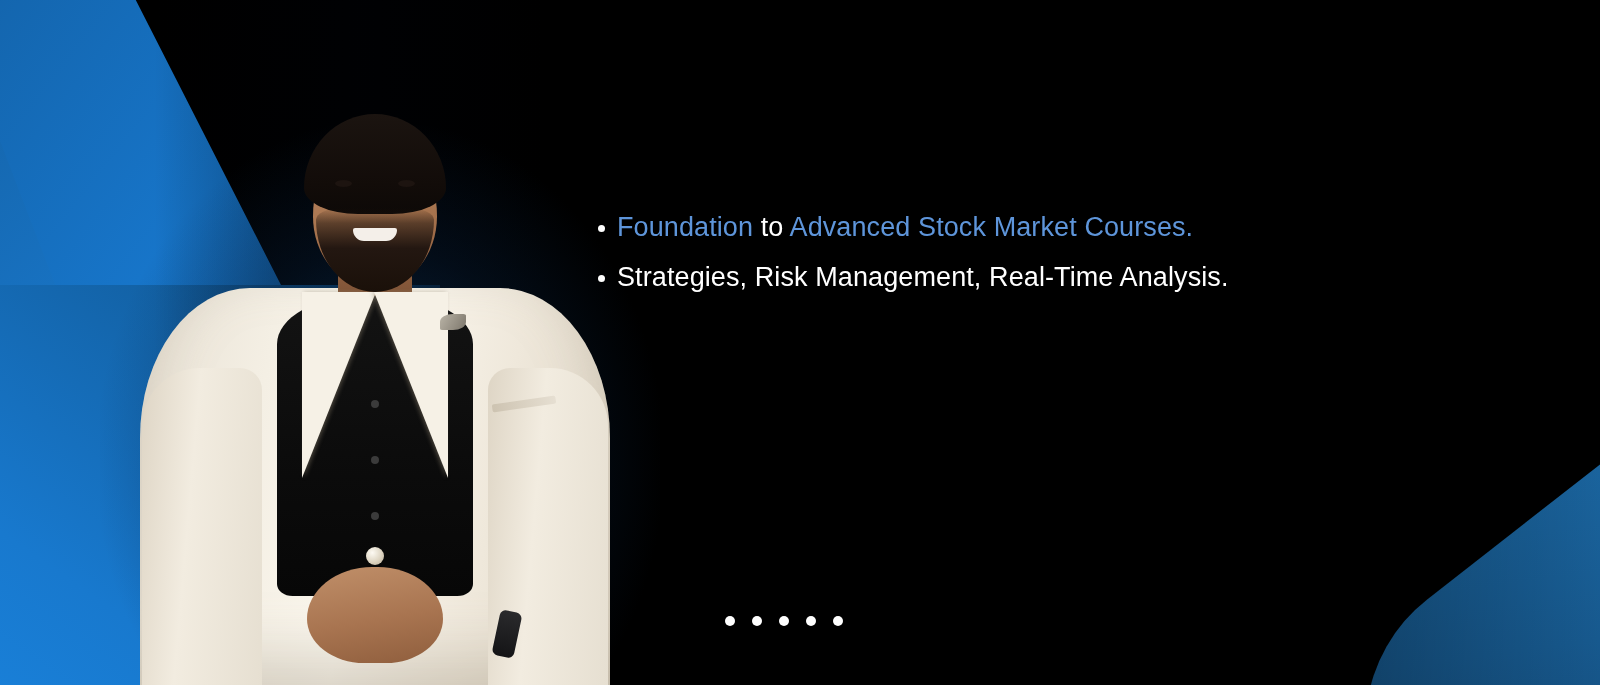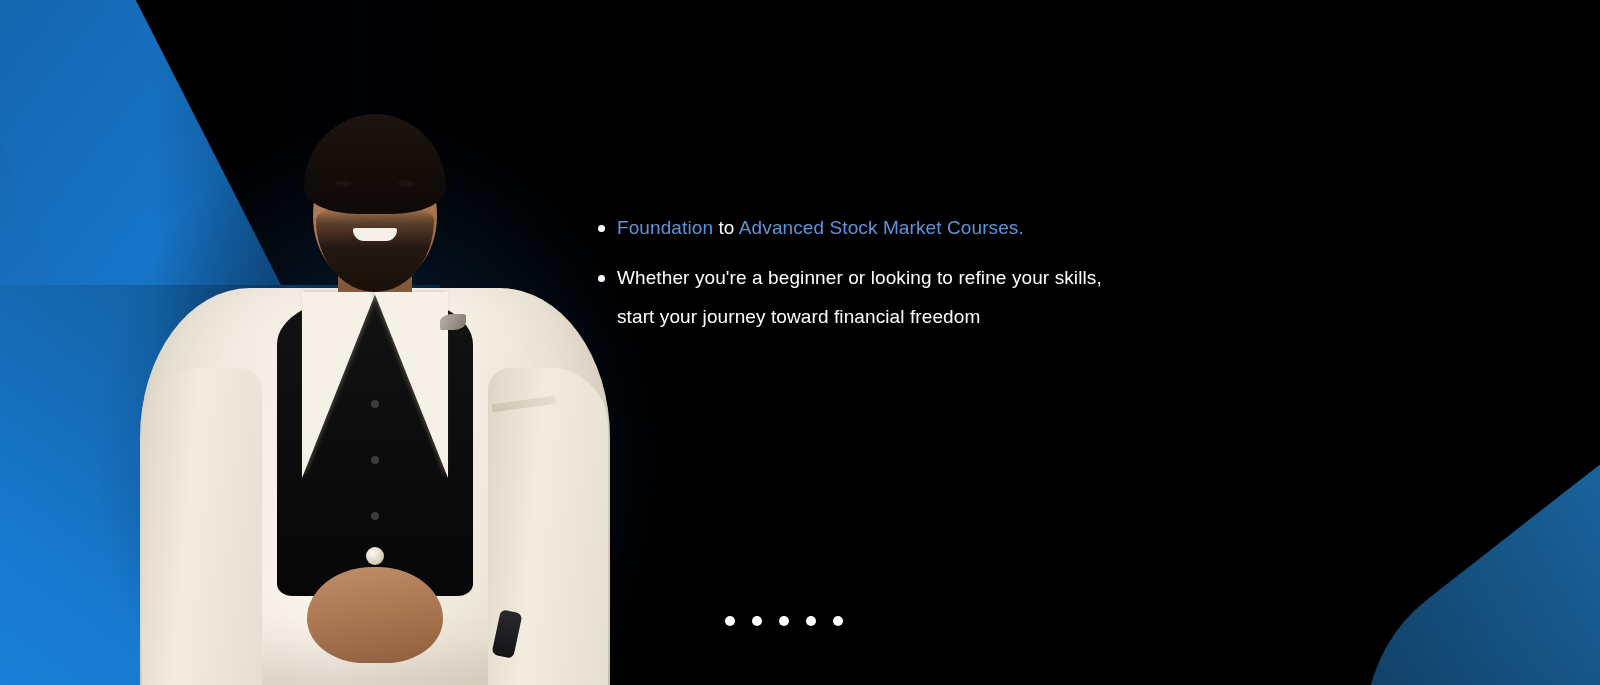--- a/index.html
+++ b/index.html
@@ -317,21 +317,21 @@
   }
   .bullet-list {
     list-style: none;
     margin: 0;
     padding: 0;
   }
   .bullet-item {
     position: relative;
     padding-left: 22px;
     margin: 0 0 11px 0;
-    font-size: 19px;
+    font-size: 27px;
     line-height: 39px;
     color: #ffffff;
     letter-spacing: .1px;
     white-space: pre-line;
   }
   .bullet-item:last-child { margin-bottom: 0; }
   .bullet-item::before {
     content: "";
     position: absolute;
     left: 3px;
@@ -397,22 +397,21 @@
     <div class="beard"></div>
     <div class="smile"></div>
     <div class="blazer-btn"></div>
     <div class="hands"></div>
     <div class="watch"></div>
   </div>
 
   <div class="copy">
     <ul class="bullet-list">
       <li class="bullet-item"><span class="seg-accent">Foundation</span><span class="seg-plain"> to </span><span class="seg-accent">Advanced Stock Market Courses.</span></li>
-      <li class="bullet-item"><span class="seg-plain">Whether you're a beginner or looking to refine your skills,
-start your journey toward financial freedom</span></li>
+      <li class="bullet-item"><span class="seg-plain">Strategies, Risk Management, Real-Time Analysis.</span></li>
     </ul>
   </div>
 
   <div class="dots">
       <span class="dot" style="background: rgb(255, 255, 255);"></span>
       <span class="dot" style="background: rgb(255, 255, 255);"></span>
       <span class="dot" style="background: rgb(255, 255, 255);"></span>
       <span class="dot" style="background: rgb(255, 255, 255);"></span>
       <span class="dot" style="background: rgb(255, 255, 255);"></span>
     </div>

